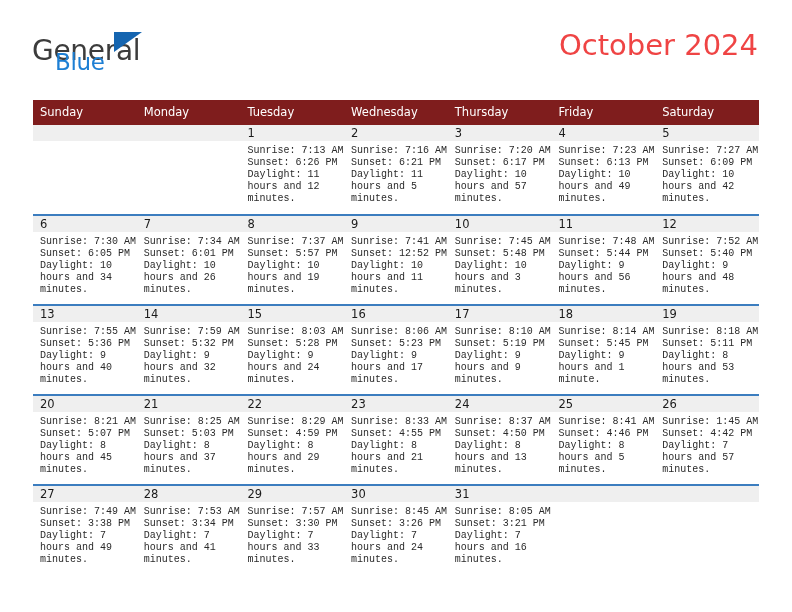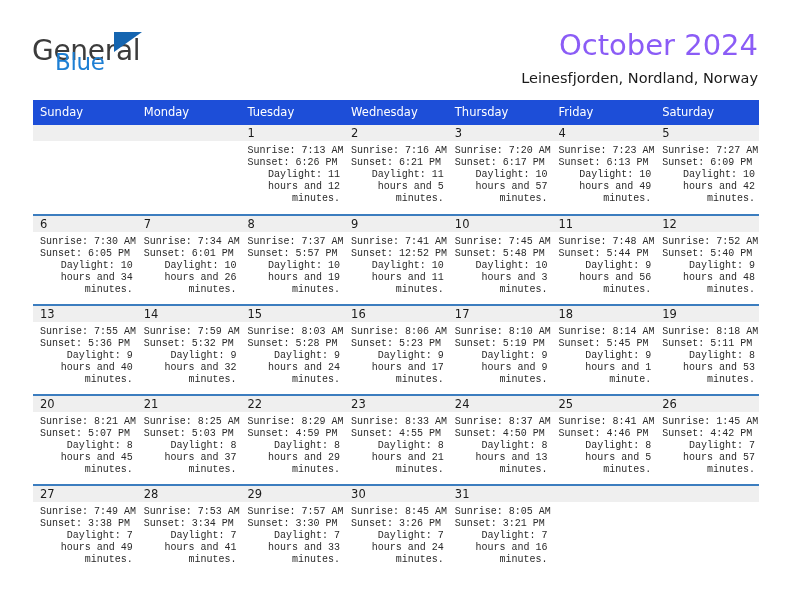--- a/index.html
+++ b/index.html
@@ -66,21 +66,21 @@
     border-bottom: 20px solid transparent;
   }
 
   .titleblock {
     text-align: right;
     padding-top: 0px;
   }
   .title {
     font-size: 29px;
     font-weight: 400;
-    color: #8b5cf6;
+    color: #ef4444;
     line-height: 34px;
     font-family: "DejaVu Sans", sans-serif;
     white-space: nowrap;
   }
   .subtitle {
     font-size: 14.5px;
     font-weight: 400;
     color: #1b1b1b;
     line-height: 20px;
     margin-top: 6px;
@@ -91,21 +91,21 @@
   
   .calendar {
     margin: 0 33px;
     width: 726px;
     border-collapse: collapse;
     table-layout: fixed;
   }
   .calendar col { width: 103.71px; }
 
   thead th {
-    background: #1d4ed8;
+    background: #7f1d1d;
     color: #ffffff;
     font-size: 11.5px;
     font-weight: 400;
     text-align: left;
     padding: 5px 0 6px 7px;
     height: 20px;
     box-sizing: border-box;
     font-family: "DejaVu Sans", sans-serif;
   }
 
@@ -136,36 +136,35 @@
   }
   .cell.empty .daynum-band { background: #efefef; }
   .details {
     padding: 4px 4px 0 7px;
     font-size: 10px;
     line-height: 11.9px;
     color: #2a2a2a;
     font-family: Liberation Mono, monospace;
   }
   .details div { white-space: nowrap; }
-  .details .wrap { white-space: normal; text-align: right; }
+  .details .wrap { white-space: normal; }
 </style>
 </head>
 <body>
 
 <div class="page">
 
   <div class="header">
     <div class="logo">
       <span class="logo-general">General</span>
       <span class="logo-triangle"></span>
       <span class="logo-blue">Blue</span>
     </div>
     <div class="titleblock">
       <div class="title">October 2024</div>
-      <div class="subtitle">Leinesfjorden, Nordland, Norway</div>
     </div>
   </div>
 
   <table class="calendar">
     <colgroup>
       <col>
         <col>
         <col>
         <col>
         <col>

